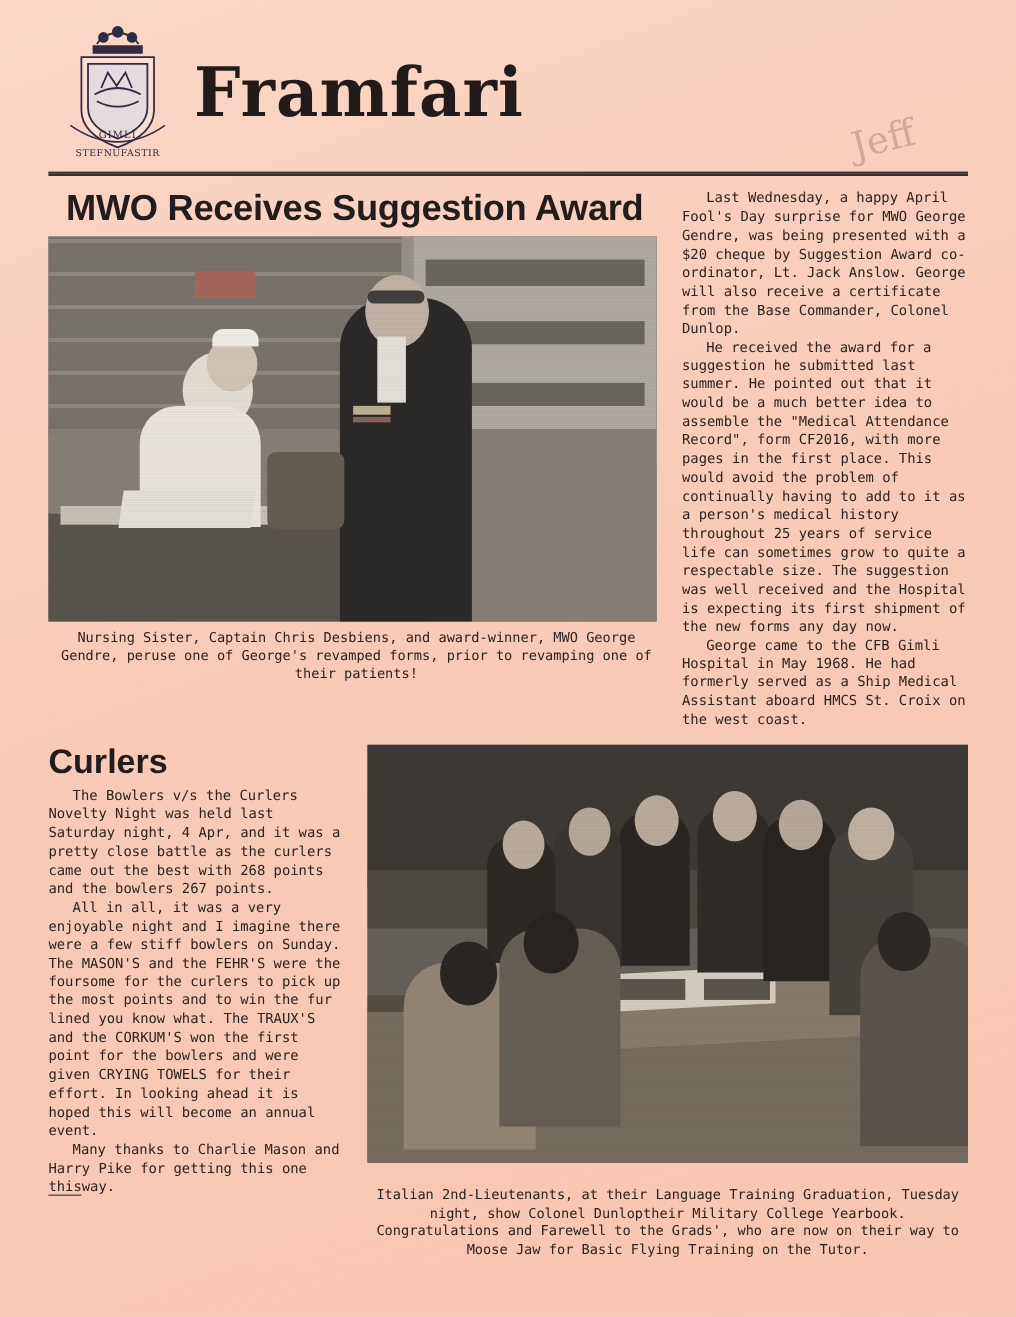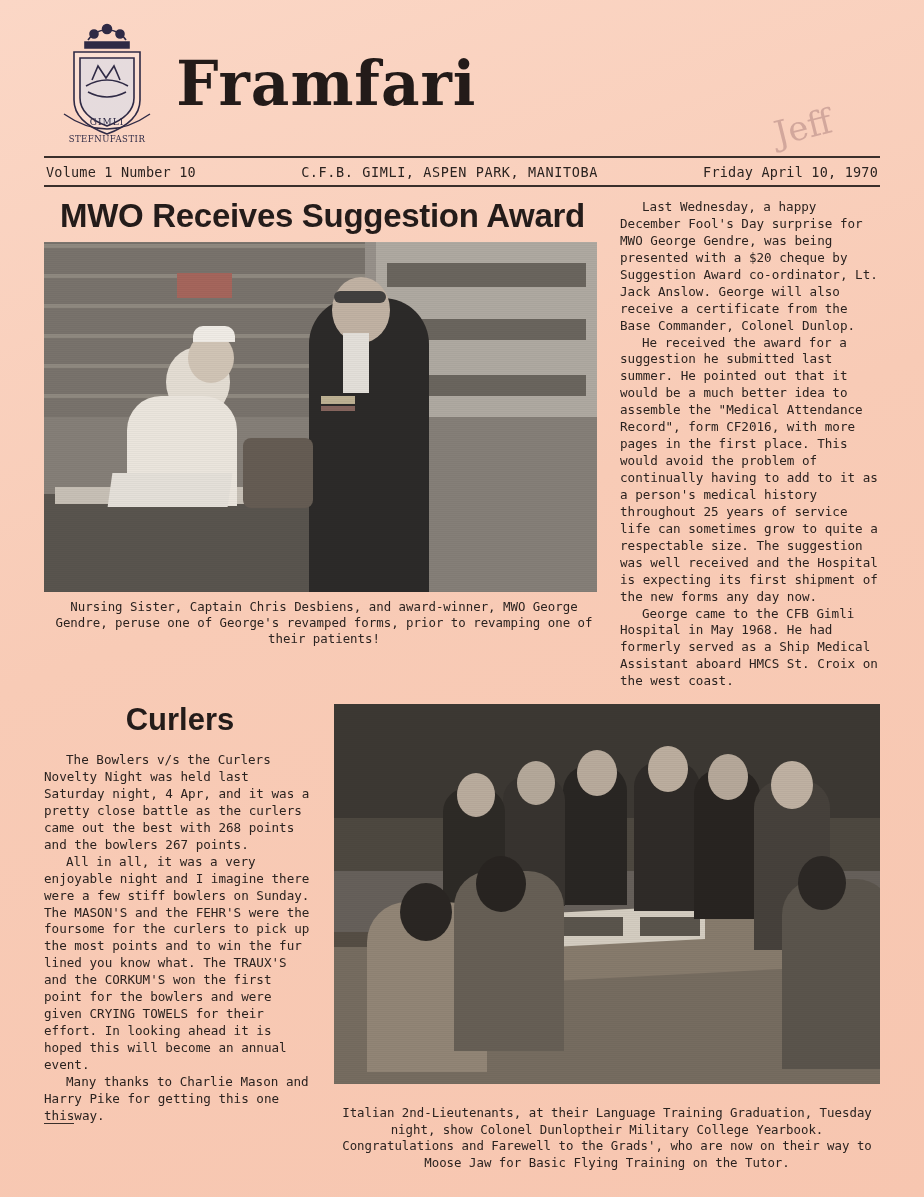--- a/index.html
+++ b/index.html
@@ -134,22 +134,22 @@
     gap: 18px;
     margin-top: 14px;
   }
   .bl { width: 272px; flex: 0 0 272px; }
   .br { flex: 1 1 auto; }
   .sub-headline {
     font-family: "Liberation Sans", sans-serif;
     font-weight: bold;
     font-size: 31px;
     line-height: 1.03;
-    text-align: center;
-    margin: 0 0 16px 0;
+    text-align: left;
+    margin: 0 0 6px 0;
     color: #241c1a;
   }
   .photo-2 { height: 380px; width: 100%; }
   .caption-2 {
     font-size: 12.4px;
     line-height: 1.33;
     text-align: center;
     padding-top: 7px;
     margin-top: 14px;
   }
@@ -197,25 +197,20 @@
 
     <div class="title-wrap">
       <h1 class="paper-title">Framfari</h1>
       <div class="scribble">Jeff</div>
     </div>
 
   </div>
 
   <div class="rule"></div>
 
-  <div class="folio">
-    <div>Volume 1 Number 10</div>
-    <div class="mid">C.F.B. GIMLI, ASPEN PARK, MANITOBA</div>
-    <div>Friday April 10, 1970</div>
-  </div>
 
   <div class="rule2"></div>
 
   <div class="content">
 
     <div class="top-section">
 
       <div class="left-col">
         <div class="headline">MWO Receives Suggestion Award</div>
 
@@ -250,21 +245,21 @@
 
           <div style="position:absolute;left:12%;top:66%;width:120px;height:34px;background:#e8e0d2;transform:skewX(-8deg);"></div>
           <div class="grain"></div>
         </div>
 
         <div class="caption">Nursing Sister, Captain Chris Desbiens, and award-winner, MWO George Gendre, peruse one of George's revamped forms, prior to revamping one of their patients!</div>
       </div>
 
       <div class="right-col">
         <div class="body-text">
-          <p>Last Wednesday, a happy December Fool's Day surprise for MWO George Gendre, was being presented with a $20 cheque by Suggestion Award co-ordinator, Lt. Jack Anslow. George will also receive a certificate from the Base Commander, Colonel Dunlop.</p>
+          <p>Last Wednesday, a happy April Fool's Day surprise for MWO George Gendre, was being presented with a $20 cheque by Suggestion Award co-ordinator, Lt. Jack Anslow. George will also receive a certificate from the Base Commander, Colonel Dunlop.</p>
           <p>He received the award for a suggestion he submitted last summer.  He pointed out that it would be a much better idea to assemble the "Medical Attendance Record", form CF2016, with more pages in the first place.  This would avoid the problem of continually having to add to it as a person's medical history throughout 25 years of service life can sometimes grow to quite a respectable size.  The suggestion was well received and the Hospital is expecting its first shipment of the new forms any day now.</p>
           <p>George came to the CFB Gimli Hospital in May 1968. He had formerly served as a Ship Medical Assistant aboard HMCS St. Croix on the west coast.</p>
         </div>
       </div>
     </div>
 
     <div class="bottom-section">
 
       <div class="bl">
         <div class="sub-headline">

